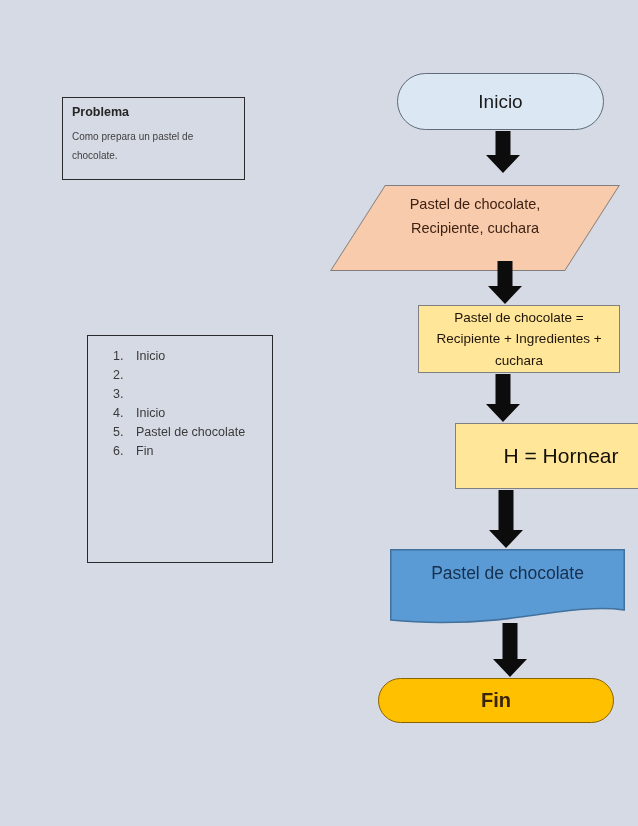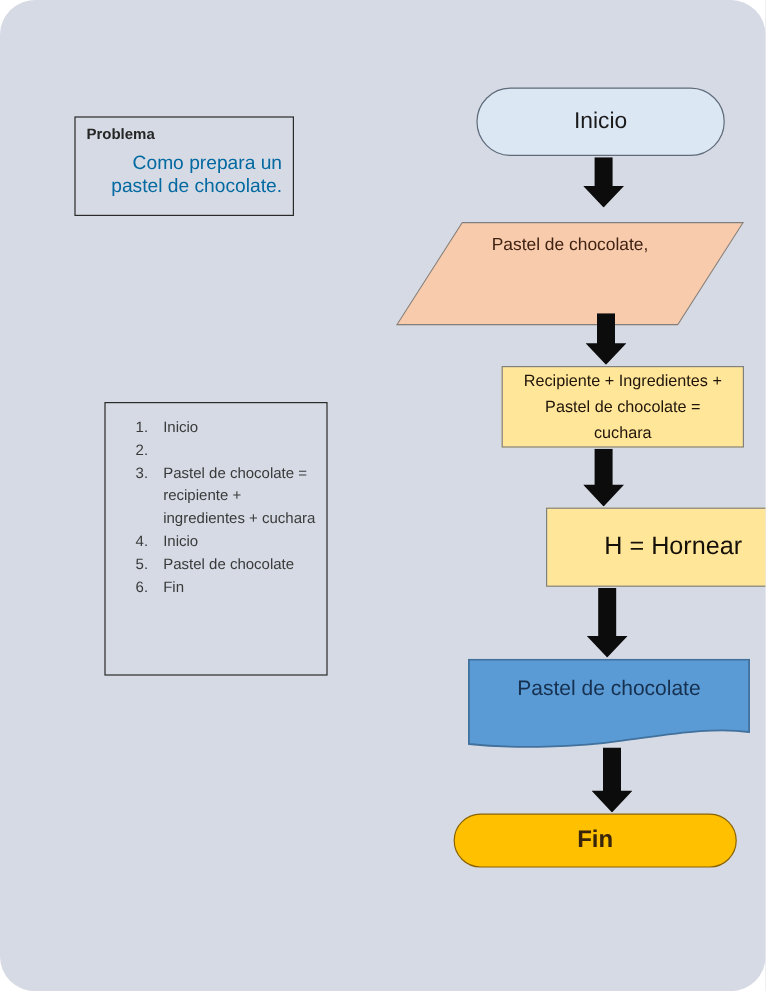--- a/index.html
+++ b/index.html
@@ -18,21 +18,21 @@
     color:#333;
   }
   #problem-box{
     left:62px;top:97px;width:183px;height:83px;
     padding:7px 9px;
   }
   #problem-box .title{
     font-weight:bold;font-size:12.5px;color:#262626;margin:0 0 8px 0;
   }
   #problem-box .body{
-    font-size:16px;line-height:19px;color:#0369a1;text-align:right;
+    font-size:10px;line-height:19px;color:#404040;
   }
   #steps-box{
     left:87px;top:335px;width:186px;height:228px;
     padding:11px 6px 6px 25px;
   }
   #steps-box .step{
     display:flex;font-size:12.5px;line-height:19px;color:#3a3a3a;
   }
   #steps-box .num{width:23px;flex:0 0 23px;}
   #steps-box .txt{width:132px;}
@@ -80,38 +80,37 @@
     position:absolute;left:378px;top:678px;width:236px;height:45px;
     border:1.5px solid #8a6200;border-radius:23px;
     display:flex;align-items:center;justify-content:center;
     font-size:20px;font-weight:600;color:#38250b;box-sizing:border-box;
   }
   .arrow{position:absolute;}
 </style>
 </head>
 <body>
 
-<div id="page" style="background-color: rgb(213, 218, 228); border-radius: 29px;">
+<div id="page" style="background-color: rgb(213, 218, 228);">
 
   <div id="problem-box" class="note-box">
     <div class="title">Problema</div>
     <div class="body">Como prepara un pastel de chocolate.</div>
   </div>
 
   <div id="steps-box" class="note-box">
     <div class="step">
       <span class="num">1.</span>
       <span class="txt">Inicio</span>
     </div>
     <div class="step">
       <span class="num">2.</span>
     </div>
     <div class="step">
       <span class="num">3.</span>
-      <span class="txt">Pastel de chocolate = recipiente + ingredientes + cuchara</span>
     </div>
     <div class="step">
       <span class="num">4.</span>
       <span class="txt">Inicio</span>
     </div>
     <div class="step">
       <span class="num">5.</span>
       <span class="txt">Pastel de chocolate</span>
     </div>
     <div class="step">
@@ -123,30 +122,31 @@
   <div id="start-capsule" style="background-color: rgb(220, 231, 244);">Inicio</div>
 
   <svg class="arrow" style="left:486px;top:131px;" width="34" height="42">
     <polygon points="9.5,0 24.5,0 24.5,24 34,24 17,42 0,24 9.5,24" fill="#0c0c0c"></polygon>
   </svg>
 
   <div id="input-parallelogram">
     <div class="skew" style="background-color: rgb(248, 203, 173);"></div>
     <div class="lines">
       <div>Pastel de chocolate,</div>
+      <div>Recipiente, cuchara</div>
     </div>
   </div>
 
   <svg class="arrow" style="left:488px;top:261px;" width="34" height="43">
     <polygon points="9.5,0 24.5,0 24.5,25 34,25 17,43 0,25 9.5,25" fill="#0c0c0c"></polygon>
   </svg>
 
   <div id="process1-box" class="process-box" style="background-color: rgb(255, 230, 153);">
+    <div>Pastel de chocolate =</div>
     <div>Recipiente + Ingredientes +</div>
-    <div>Pastel de chocolate =</div>
     <div>cuchara</div>
   </div>
 
   <svg class="arrow" style="left:486px;top:374px;" width="34" height="48">
     <polygon points="9.5,0 24.5,0 24.5,30 34,30 17,48 0,30 9.5,30" fill="#0c0c0c"></polygon>
   </svg>
 
   <div id="process2-box" class="process-box" style="background-color: rgb(255, 230, 153); margin-left: 47px;">H = Hornear</div>
 
   <svg class="arrow" style="left:489px;top:490px;" width="34" height="58">

